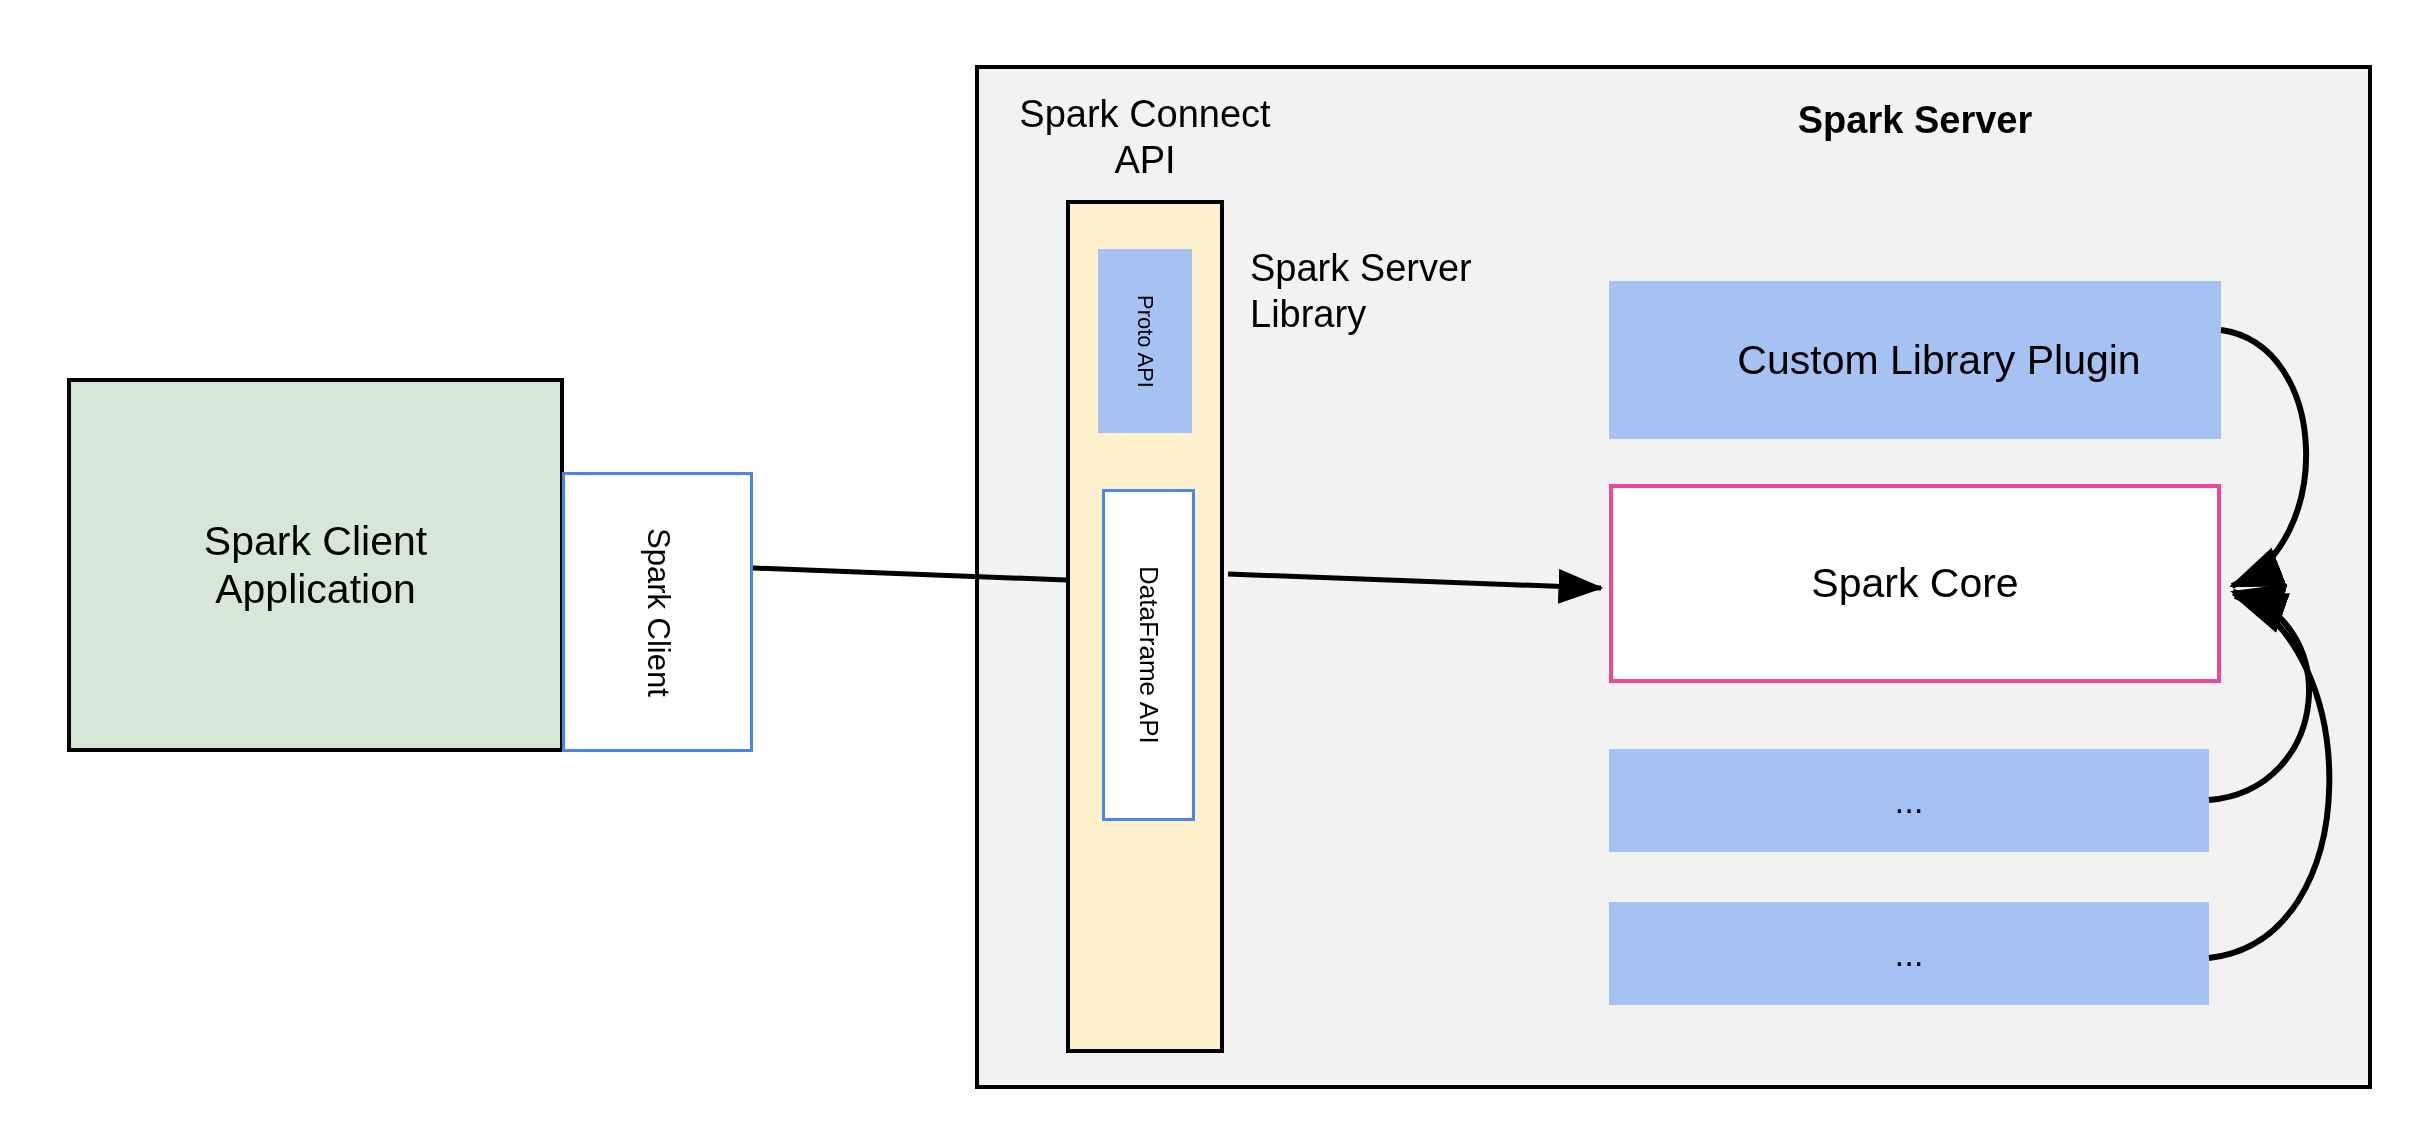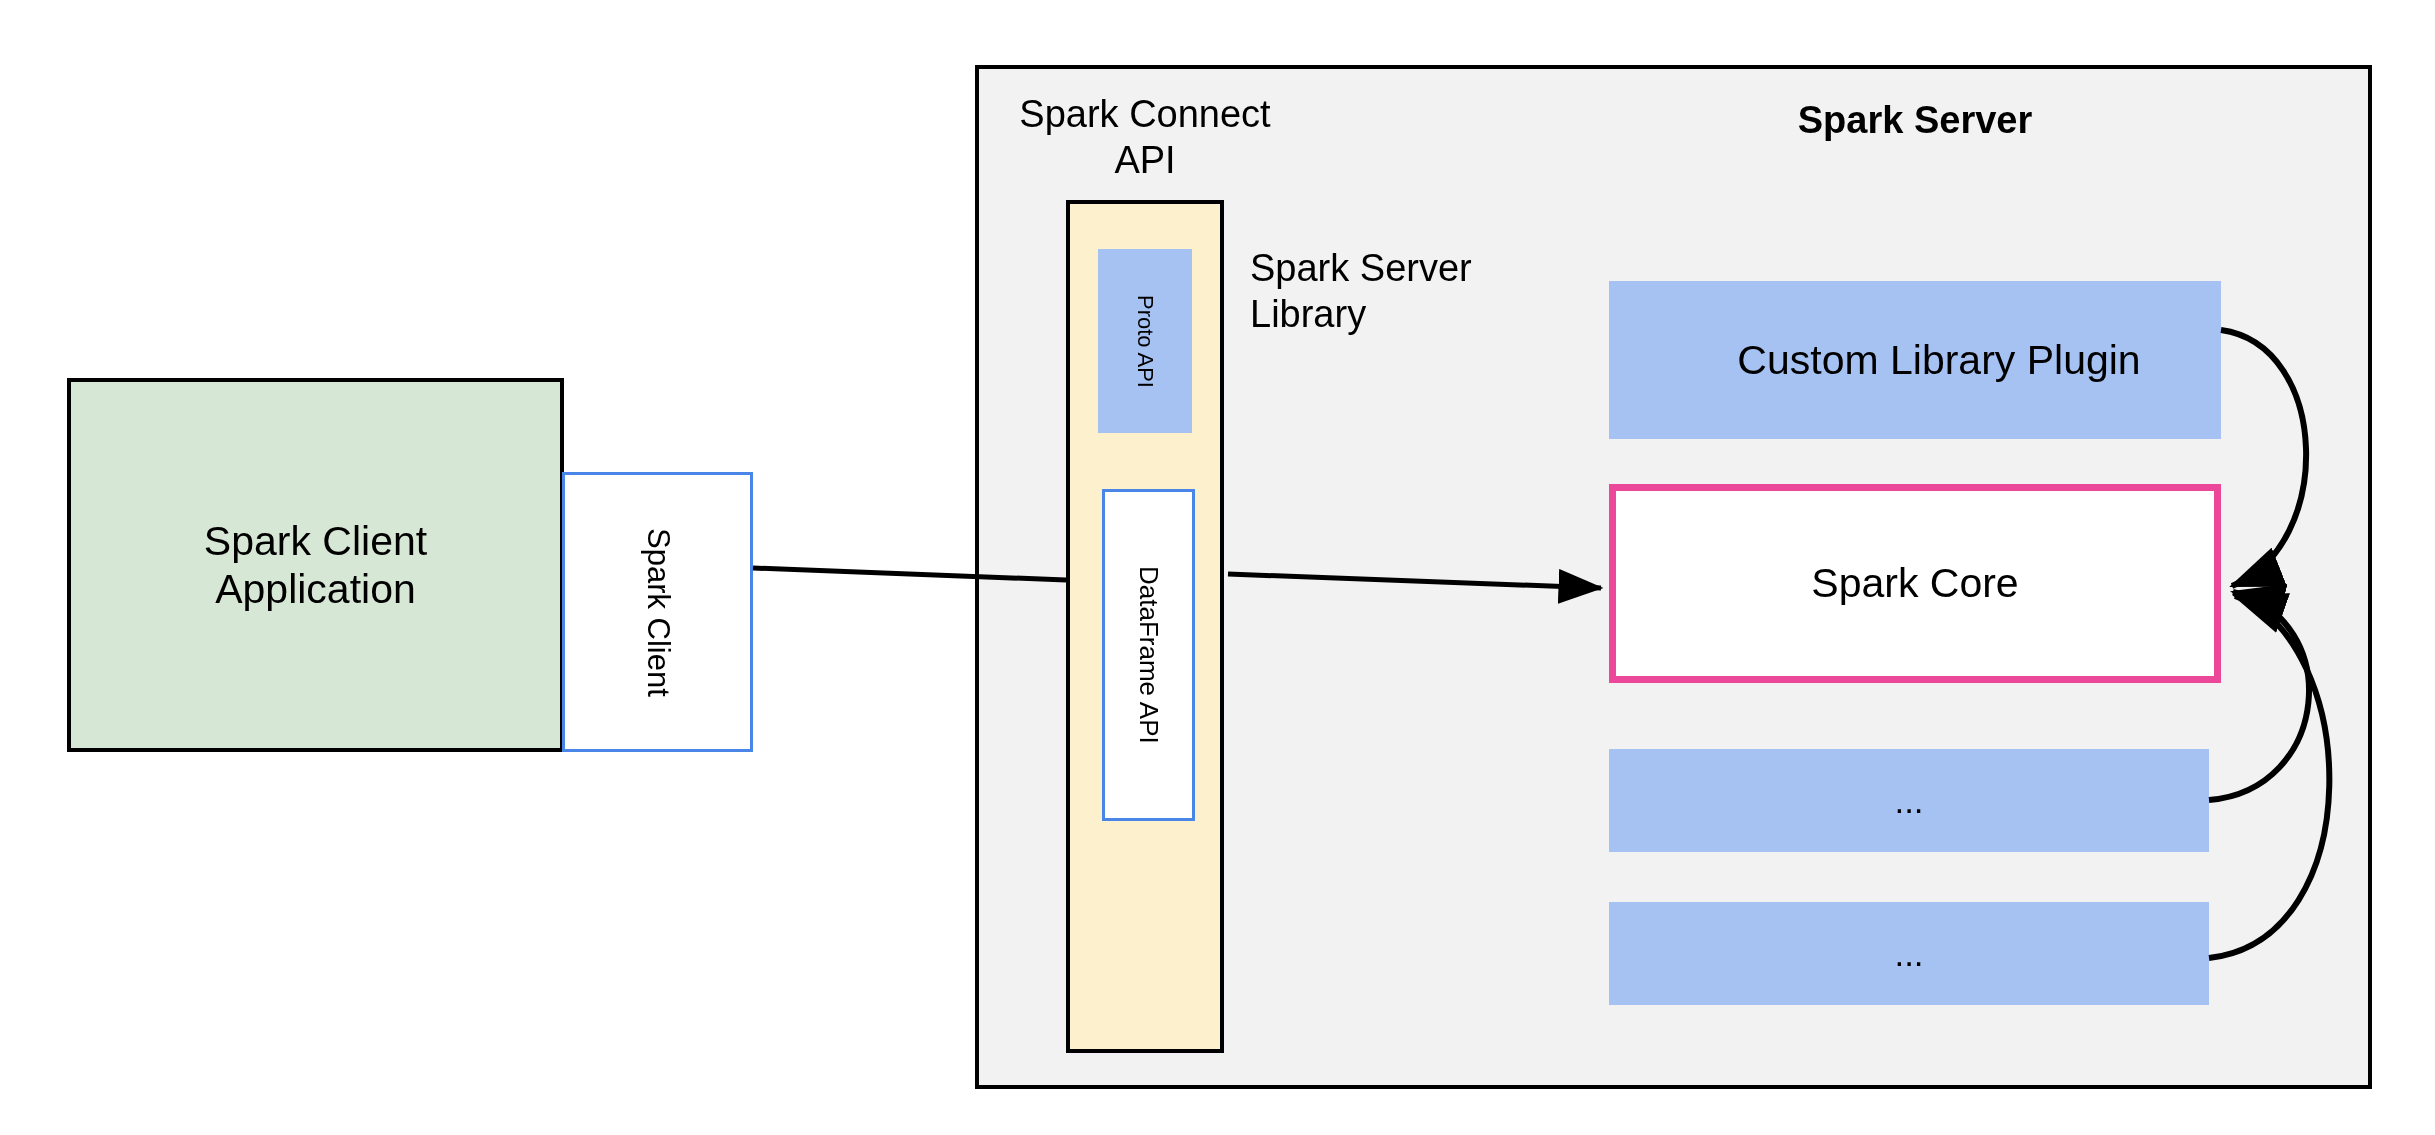--- a/index.html
+++ b/index.html
@@ -121,21 +121,21 @@
     border: none;
     font-size: 41px;
     padding-left: 48px;
   }
   #spark-core {
     left: 1609px;
     top: 484px;
     width: 612px;
     height: 199px;
     background: #ffffff;
-    border: 7px solid #ec4899;
+    border: 4px solid #ec4899;
     font-size: 41px;
   }
   #dots-1 {
     left: 1609px;
     top: 749px;
     width: 600px;
     height: 103px;
     background: #a5c2f2;
     border: none;
     font-size: 35px;

